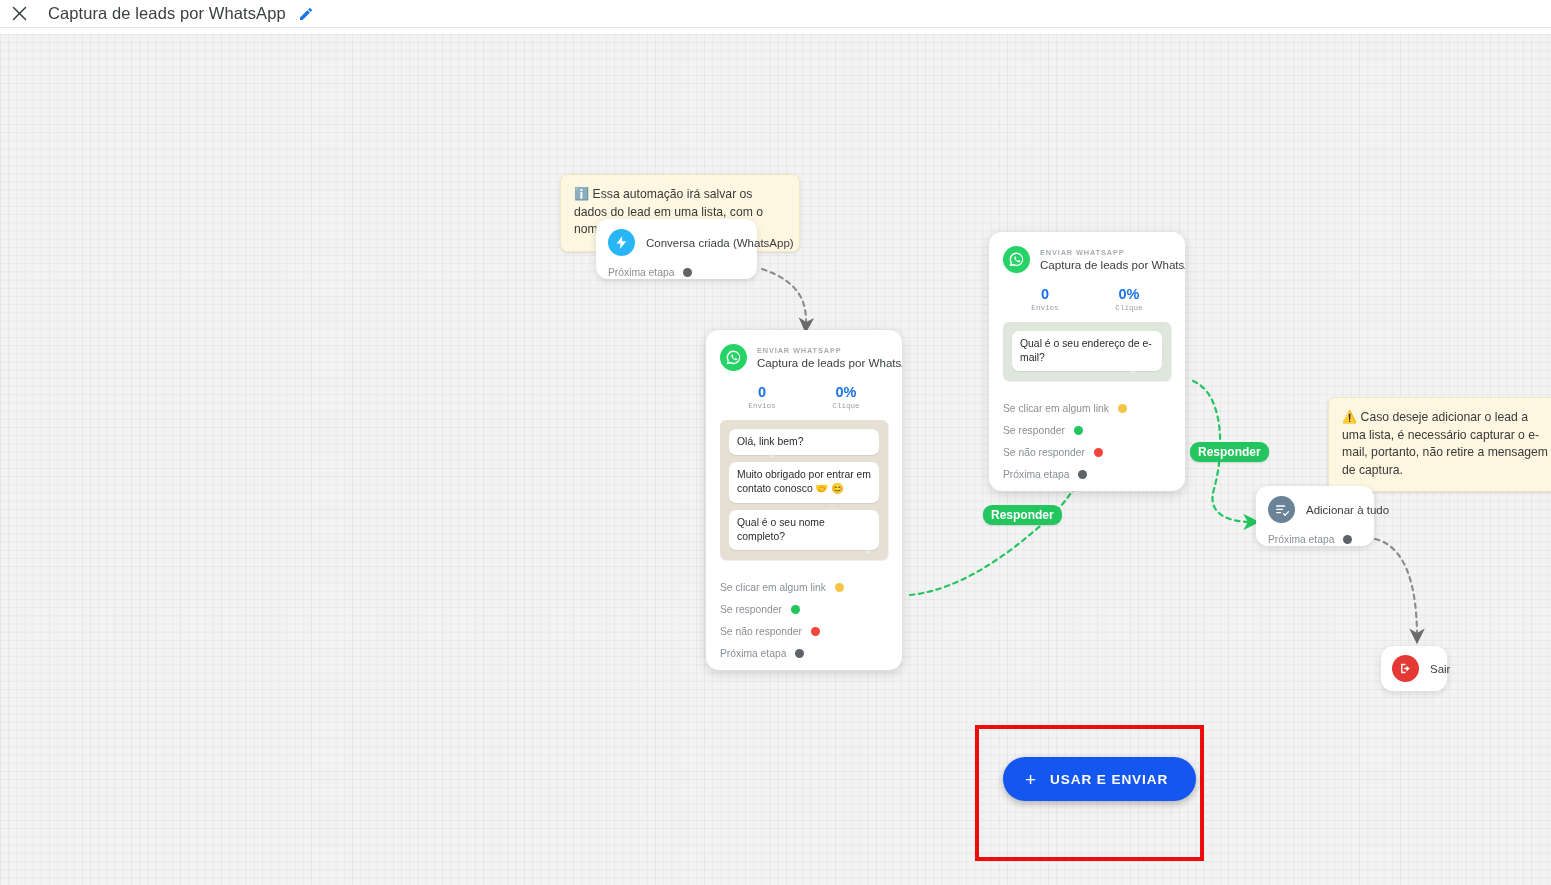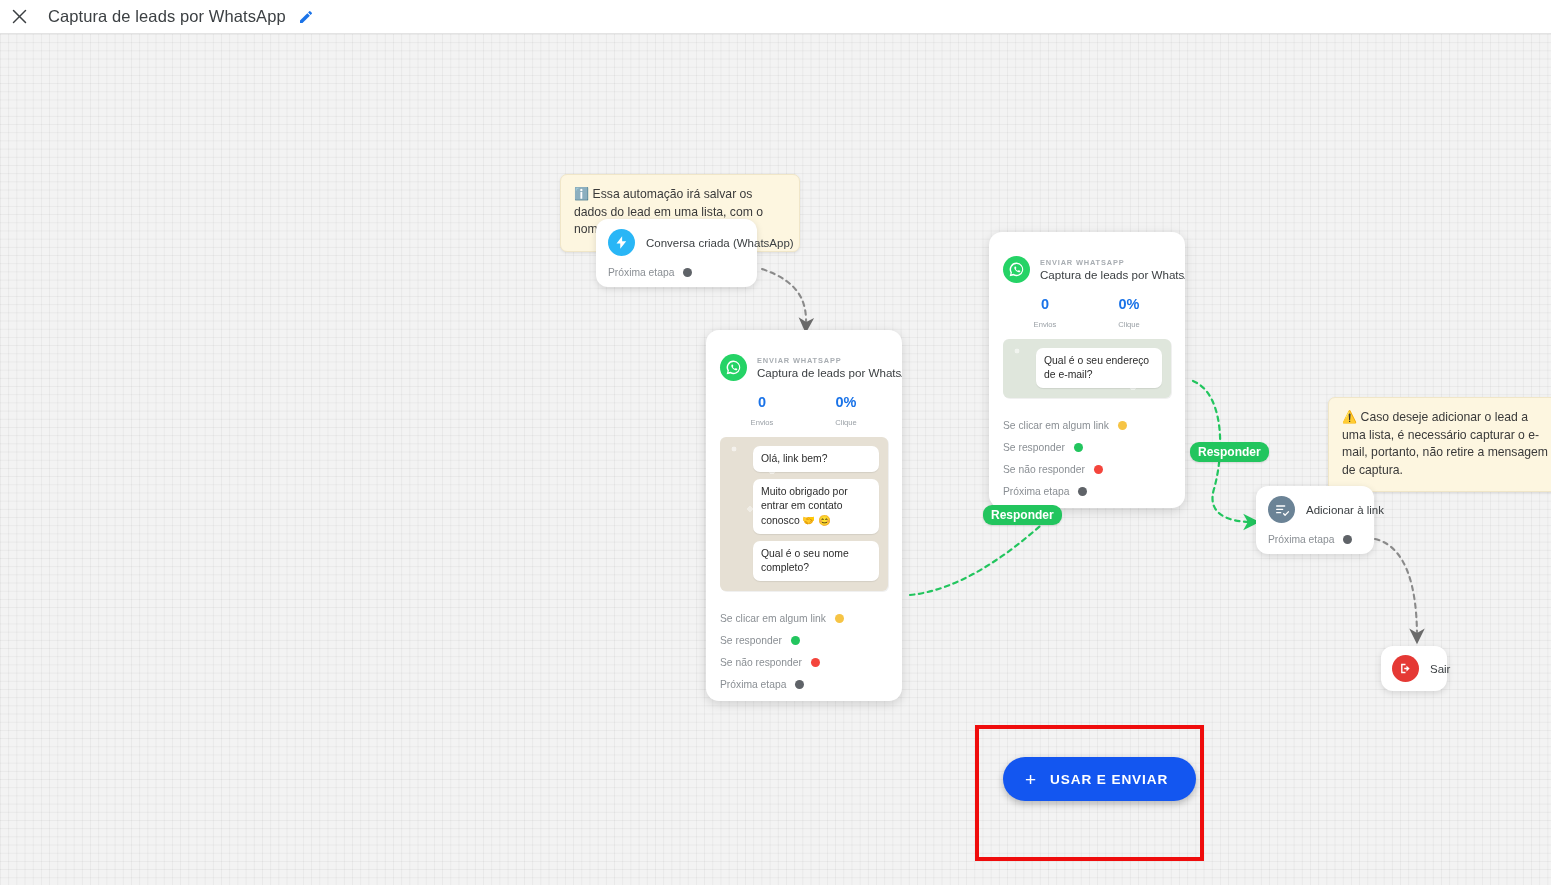--- a/index.html
+++ b/index.html
@@ -6,21 +6,21 @@
   html, body {
     width: 1551px; height: 885px;
     font-family: "Liberation Sans", sans-serif;
     overflow: hidden;
     background: #ffffff;
   }
 
   
   #topbar {
     position: absolute; left: 0; top: 0;
-    width: 1551px; height: 34px;
+    width: 1551px; height: 28px;
     background: #ffffff;
     border-bottom: 1px solid #e3e3e3;
     display: flex; align-items: center;
     z-index: 50;
   }
   #close-btn {
     width: 30px; height: 30px;
     margin-left: 4px;
     display: flex; align-items: center; justify-content: center;
     color: #3c4043;
@@ -65,21 +65,21 @@
     font-size: 12.2px;
     line-height: 17.5px;
     color: #3a3a3a;
   }
 
   
   .pill-node {
     background: #ffffff;
     border-radius: 12px;
     box-shadow: 0 2px 7px rgba(0,0,0,0.13);
-    padding: 10px 12px 9px 12px;
+    padding: 10px 12px 1px 12px;
   }
   .pill-head { display: flex; align-items: center; }
   .node-icon {
     width: 27px; height: 27px; border-radius: 50%;
     display: flex; align-items: center; justify-content: center;
     flex: 0 0 auto;
   }
   .node-icon.trigger { background: #29b6f6; }
   .node-icon.list    { background: #6b8396; }
   .node-icon.exit    { background: #e53935; }
@@ -106,39 +106,39 @@
   .port.red    { background: #f4453c; }
   .port.yellow { background: #f6c445; }
 
   
   .wa-card {
     background: #ffffff;
     border-radius: 13px;
     box-shadow: 0 3px 11px rgba(0,0,0,0.15);
     overflow: hidden;
   }
-  .wa-head { display: flex; align-items: center; padding: 24px 14px 6px 14px; }
+  .wa-head { display: flex; align-items: center; padding: 14px 14px 6px 14px; }
   .wa-avatar {
     width: 27px; height: 27px; border-radius: 50%;
     background: #25d366;
     display: flex; align-items: center; justify-content: center;
     flex: 0 0 auto;
   }
   .wa-titles { margin-left: 10px; min-width: 0; }
   .wa-kicker {
     font-size: 7.4px; letter-spacing: 0.85px;
     color: #a8adb2; text-transform: uppercase; font-weight: bold;
   }
   .wa-title {
     font-size: 11.6px; color: #3c4043; margin-top: 1px; white-space: nowrap;
   }
   .wa-stats { display: flex; padding: 7px 14px 10px 14px; }
   .wa-stat { flex: 1; text-align: center; }
   .wa-stat-val { font-size: 14.5px; color: #1a73e8; font-weight: bold; }
-  .wa-stat-lbl { font-size: 7.6px; color: #9aa0a6; margin-top: 8px; }
+  .wa-stat-lbl { font-size: 7.6px; color: #9aa0a6; margin-top: 2px; font-family: Liberation Mono, monospace; }
 
   .wa-chatwrap { padding: 0 14px 6px 14px; }
   .wa-chat {
     border-radius: 6px;
     padding: 9px 9px 10px 9px;
     position: relative;
     background-color: #e6e0d4;
     background-image:
       radial-gradient(circle at 14px 12px, rgba(255,255,255,0.55) 2.4px, transparent 2.6px),
       radial-gradient(circle at 52px 34px, rgba(255,255,255,0.5) 3.2px, transparent 3.4px),
@@ -154,21 +154,20 @@
   .bubble {
     background: #ffffff;
     border-radius: 7px;
     padding: 6px 5px 6px 8px;
     font-size: 10.4px;
     line-height: 14.2px;
     color: #2b2b2b;
     margin-bottom: 7px;
     box-shadow: 0 1px 1px rgba(0,0,0,0.08);
     word-wrap: break-word;
-    margin-left: 24px;
   }
   .bubble:last-child { margin-bottom: 0; }
   .bubble b { font-weight: bold; }
 
   .wa-outs { padding: 5px 14px 11px 14px; }
 
   
   .edge-label {
     position: absolute;
     background: #22c55e;
@@ -376,21 +375,21 @@
   <div class="node pill-node" style="left:1256px; top:452px; width:118px;">
     <div class="pill-head">
       <div class="node-icon list">
         <svg width="16" height="16" viewBox="0 0 24 24" aria-hidden="true">
           <rect x="3" y="5" width="14" height="2" rx="1" fill="#ffffff"></rect>
           <rect x="3" y="10" width="11" height="2" rx="1" fill="#ffffff"></rect>
           <rect x="3" y="15" width="8" height="2" rx="1" fill="#ffffff"></rect>
           <path d="M14.5 17.5 l2.2 2.2 L21.5 14.8" fill="none" stroke="#ffffff" stroke-width="2.1" stroke-linecap="round" stroke-linejoin="round"></path>
         </svg>
       </div>
-      <div class="pill-label">Adicionar à link</div>
+      <div class="pill-label">Adicionar à tudo</div>
     </div>
     <div class="out-row">
       <span class="out-label">Próxima etapa</span>
       <span class="port gray"></span>
     </div>
   </div>
 
   <div class="node pill-node" style="left:1381px; top:612px; width:66px; padding:9px 11px 9px 11px;">
     <div class="pill-head">
       <div class="node-icon exit">

